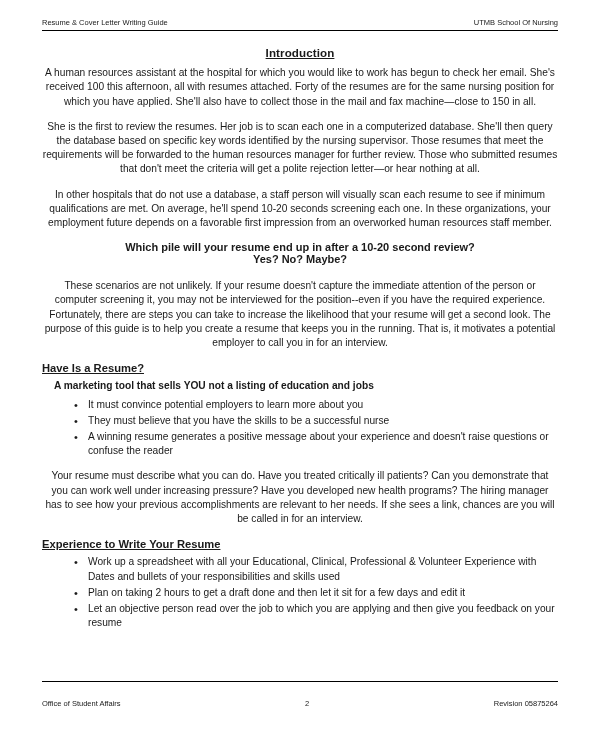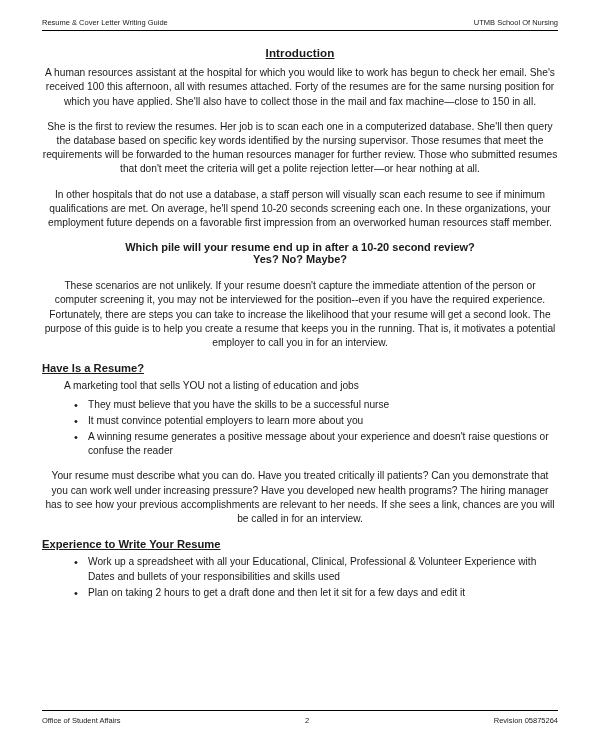--- a/index.html
+++ b/index.html
@@ -29,29 +29,29 @@
     display: flex;
     justify-content: space-between;
     align-items: baseline;
     font-size: 7.5px;
     color: #1a1a1a;
     padding-bottom: 3px;
     border-bottom: 1px solid #000000;
   }
   .footer {
     position: absolute;
-    bottom: 5px;
+    bottom: 22px;
     left: 42px;
     right: 42px;
     display: flex;
     justify-content: space-between;
     align-items: center;
     font-size: 7.5px;
     color: #1a1a1a;
-    padding-top: 5px;
+    padding-top: 17px;
     border-top: 1px solid #000000;
   }
   .footer .center { flex: 1; text-align: center; }
   .content {
     position: absolute;
     top: 36px;
     left: 42px;
     width: 516px;
     font-size: 10.2px;
     line-height: 14.2px;
@@ -76,21 +76,22 @@
     text-align: center;
     line-height: 12px;
   }
   h2.sec {
     font-size: 11.2px;
     font-weight: bold;
     text-decoration: underline;
     margin: 4px 0 4px 0;
   }
   .lead-line {
-    margin: 0 0 4px 22px;
+    margin: 0 0 4px 12px;
+    font-weight: bold;
   }
   ul.bullets {
     margin: 0 0 11px 0;
     padding-left: 46px;
     list-style: none;
   }
   ul.bullets li {
     position: relative;
     margin-bottom: 2px;
     padding-left: 0;
@@ -122,30 +123,31 @@
     <p class="para">In other hospitals that do not use a database, a staff person will visually scan each resume to see if minimum qualifications are met. On average, he'll spend 10-20 seconds screening each one. In these organizations, your employment future depends on a favorable first impression from an overworked human resources staff member.</p>
 
     <p class="centered-q" style="white-space: pre-line;">Which pile will your resume end up in after a 10-20 second review?
 Yes?     No?     Maybe?</p>
 
     <p class="para">These scenarios are not unlikely. If your resume doesn't capture the immediate attention of the person or computer screening it, you may not be interviewed for the position--even if you have the required experience. Fortunately, there are steps you can take to increase the likelihood that your resume will get a second look. The purpose of this guide is to help you create a resume that keeps you in the running. That is, it motivates a potential employer to call you in for an interview.</p>
 
     <h2 class="sec">Have Is a Resume?</h2>
     <div class="lead-line">A marketing tool that sells YOU not a listing of education and jobs</div>
     <ul class="bullets">
+      <li>It must convince potential employers to learn more about you</li>
       <li>They must believe that you have the skills to be a successful nurse</li>
-      <li>It must convince potential employers to learn more about you</li>
       <li>A winning resume generates a positive message about your experience and doesn't raise questions or confuse the reader</li>
     </ul>
     <p class="para">Your resume must describe what you can do. Have you treated critically ill patients? Can you demonstrate that you can work well under increasing pressure? Have you developed new health programs? The hiring manager has to see how your previous accomplishments are relevant to her needs. If she sees a link, chances are you will be called in for an interview.</p>
 
     <h2 class="sec">Experience to Write Your Resume</h2>
     <ul class="bullets">
       <li>Work up a spreadsheet with all your Educational, Clinical, Professional &amp; Volunteer Experience with Dates and bullets of your responsibilities and skills used</li>
       <li>Plan on taking 2 hours to get a draft done and then let it sit for a few days and edit it</li>
+      <li>Let an objective person read over the job to which you are applying and then give you feedback on your resume</li>
     </ul>
 
   </div>
 
   <div class="footer">
     <span>Office of Student Affairs</span>
     <span class="center">2</span>
     <span>Revision 05875264</span>
   </div>
 

